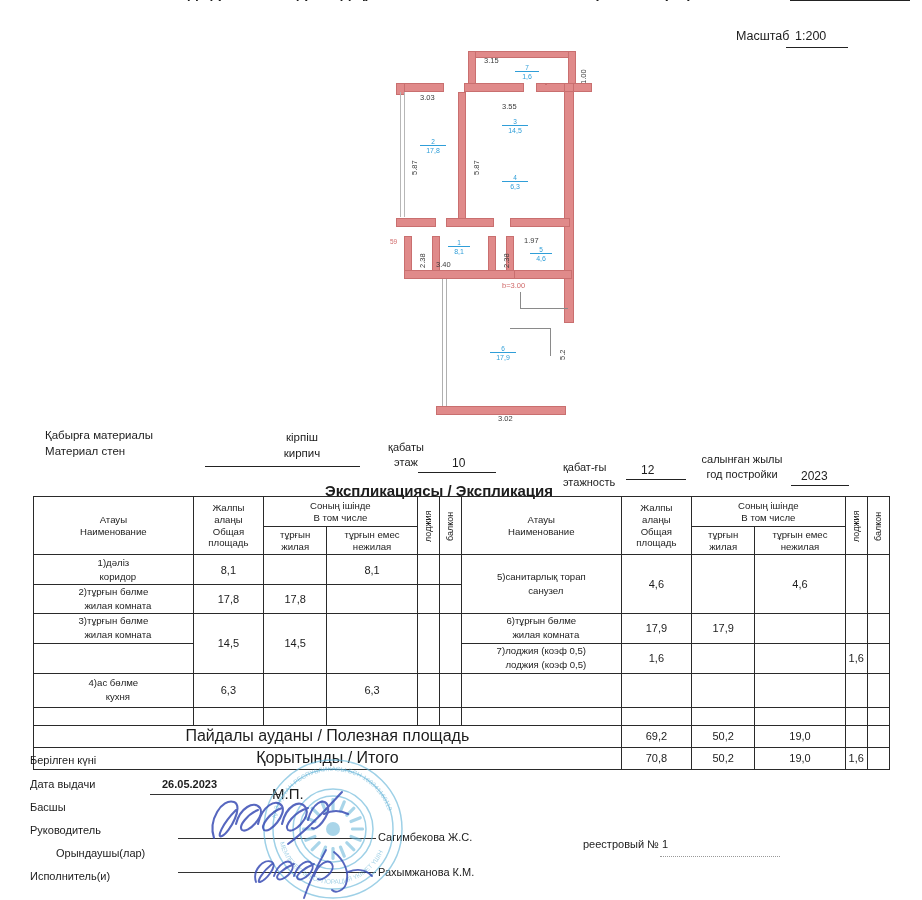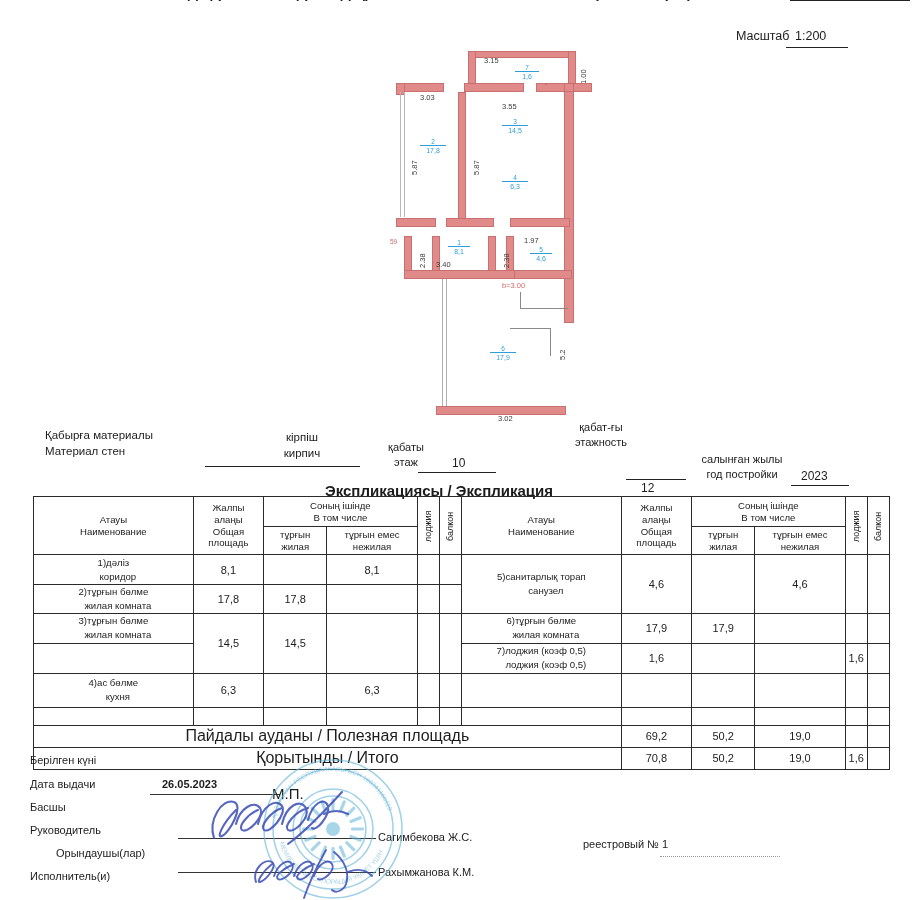--- a/index.html
+++ b/index.html
@@ -215,25 +215,25 @@
   </div>
   <div class="uline" style="left:205px; top:466px; width:155px;"></div>
 
   <div class="strip" style="left:380px; top:440px; text-align:center; width:52px; font-size:11px;">
     <div>қабаты</div>
     <div>этаж</div>
   </div>
   <div class="strip" style="left:452px; top:455px; font-size:12px;">10</div>
   <div class="uline" style="left:418px; top:472px; width:78px;"></div>
 
-  <div class="strip" style="left:563px; top:420px; text-align:center; width:76px; font-size:11px;">
+  <div class="strip" style="left:563px; top:460px; width:76px; font-size:11px;">
     <div>қабат-ғы</div>
     <div>этажность</div>
   </div>
-  <div class="strip" style="left:641px; top:480px; font-size:12px;">12</div>
+  <div class="strip" style="left:641px; top:462px; font-size:12px;">12</div>
   <div class="uline" style="left:626px; top:479px; width:60px;"></div>
 
   <div class="strip" style="left:698px; top:452px; text-align:center; width:88px; font-size:11px;">
     <div>салынған жылы</div>
     <div>год постройки</div>
   </div>
   <div class="strip" style="left:801px; top:468px; font-size:12px;">2023</div>
   <div class="uline" style="left:791px; top:485px; width:58px;"></div>
 
   <div class="explic-title">Экспликациясы / Экспликация</div>

